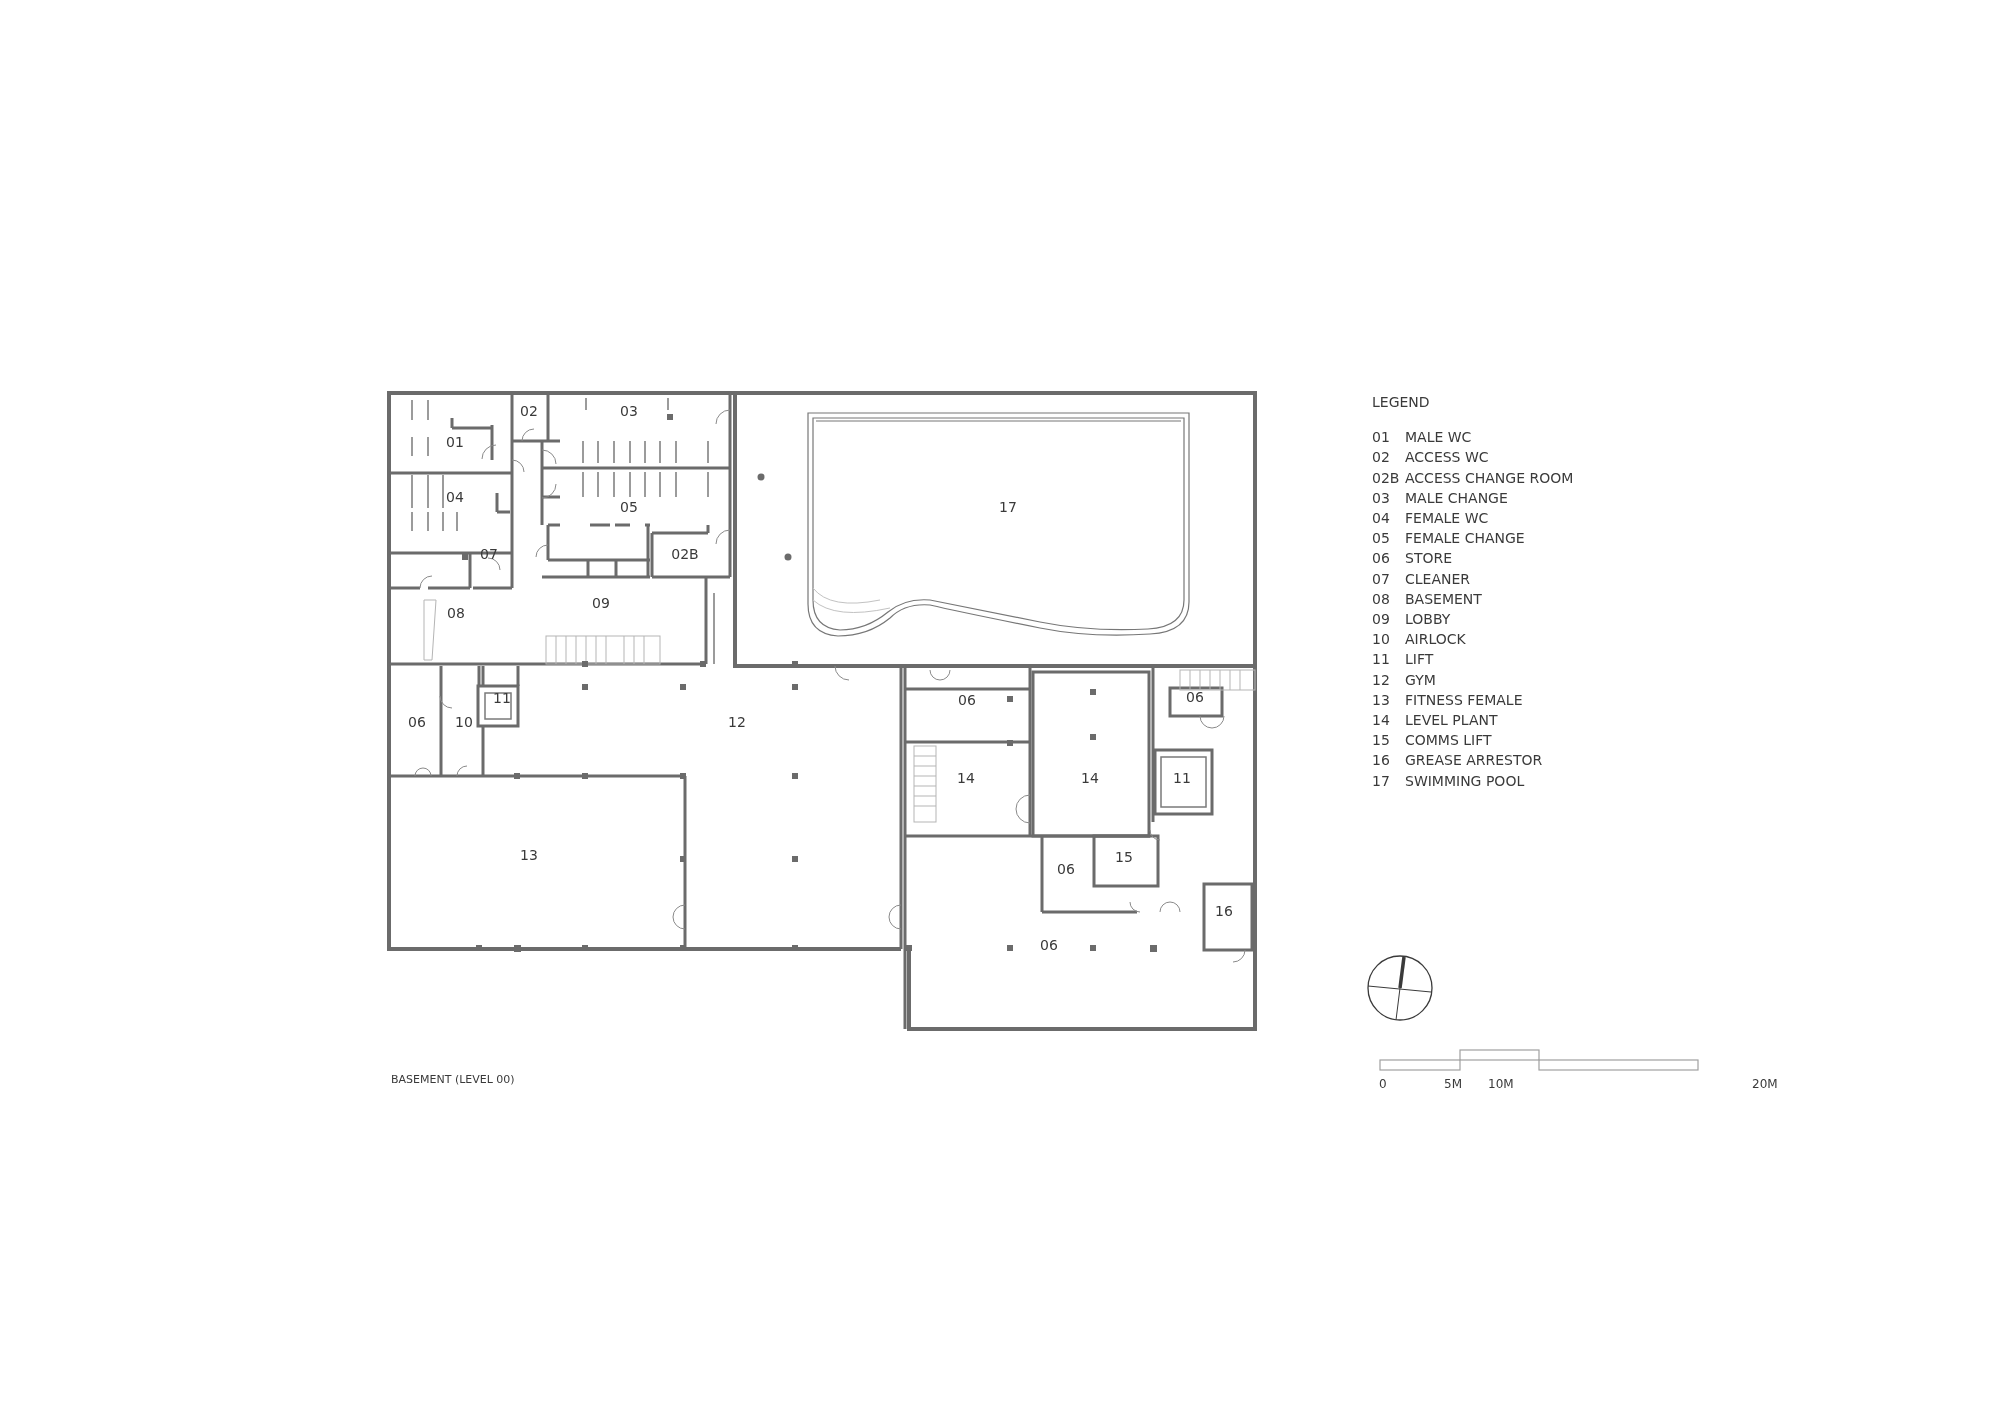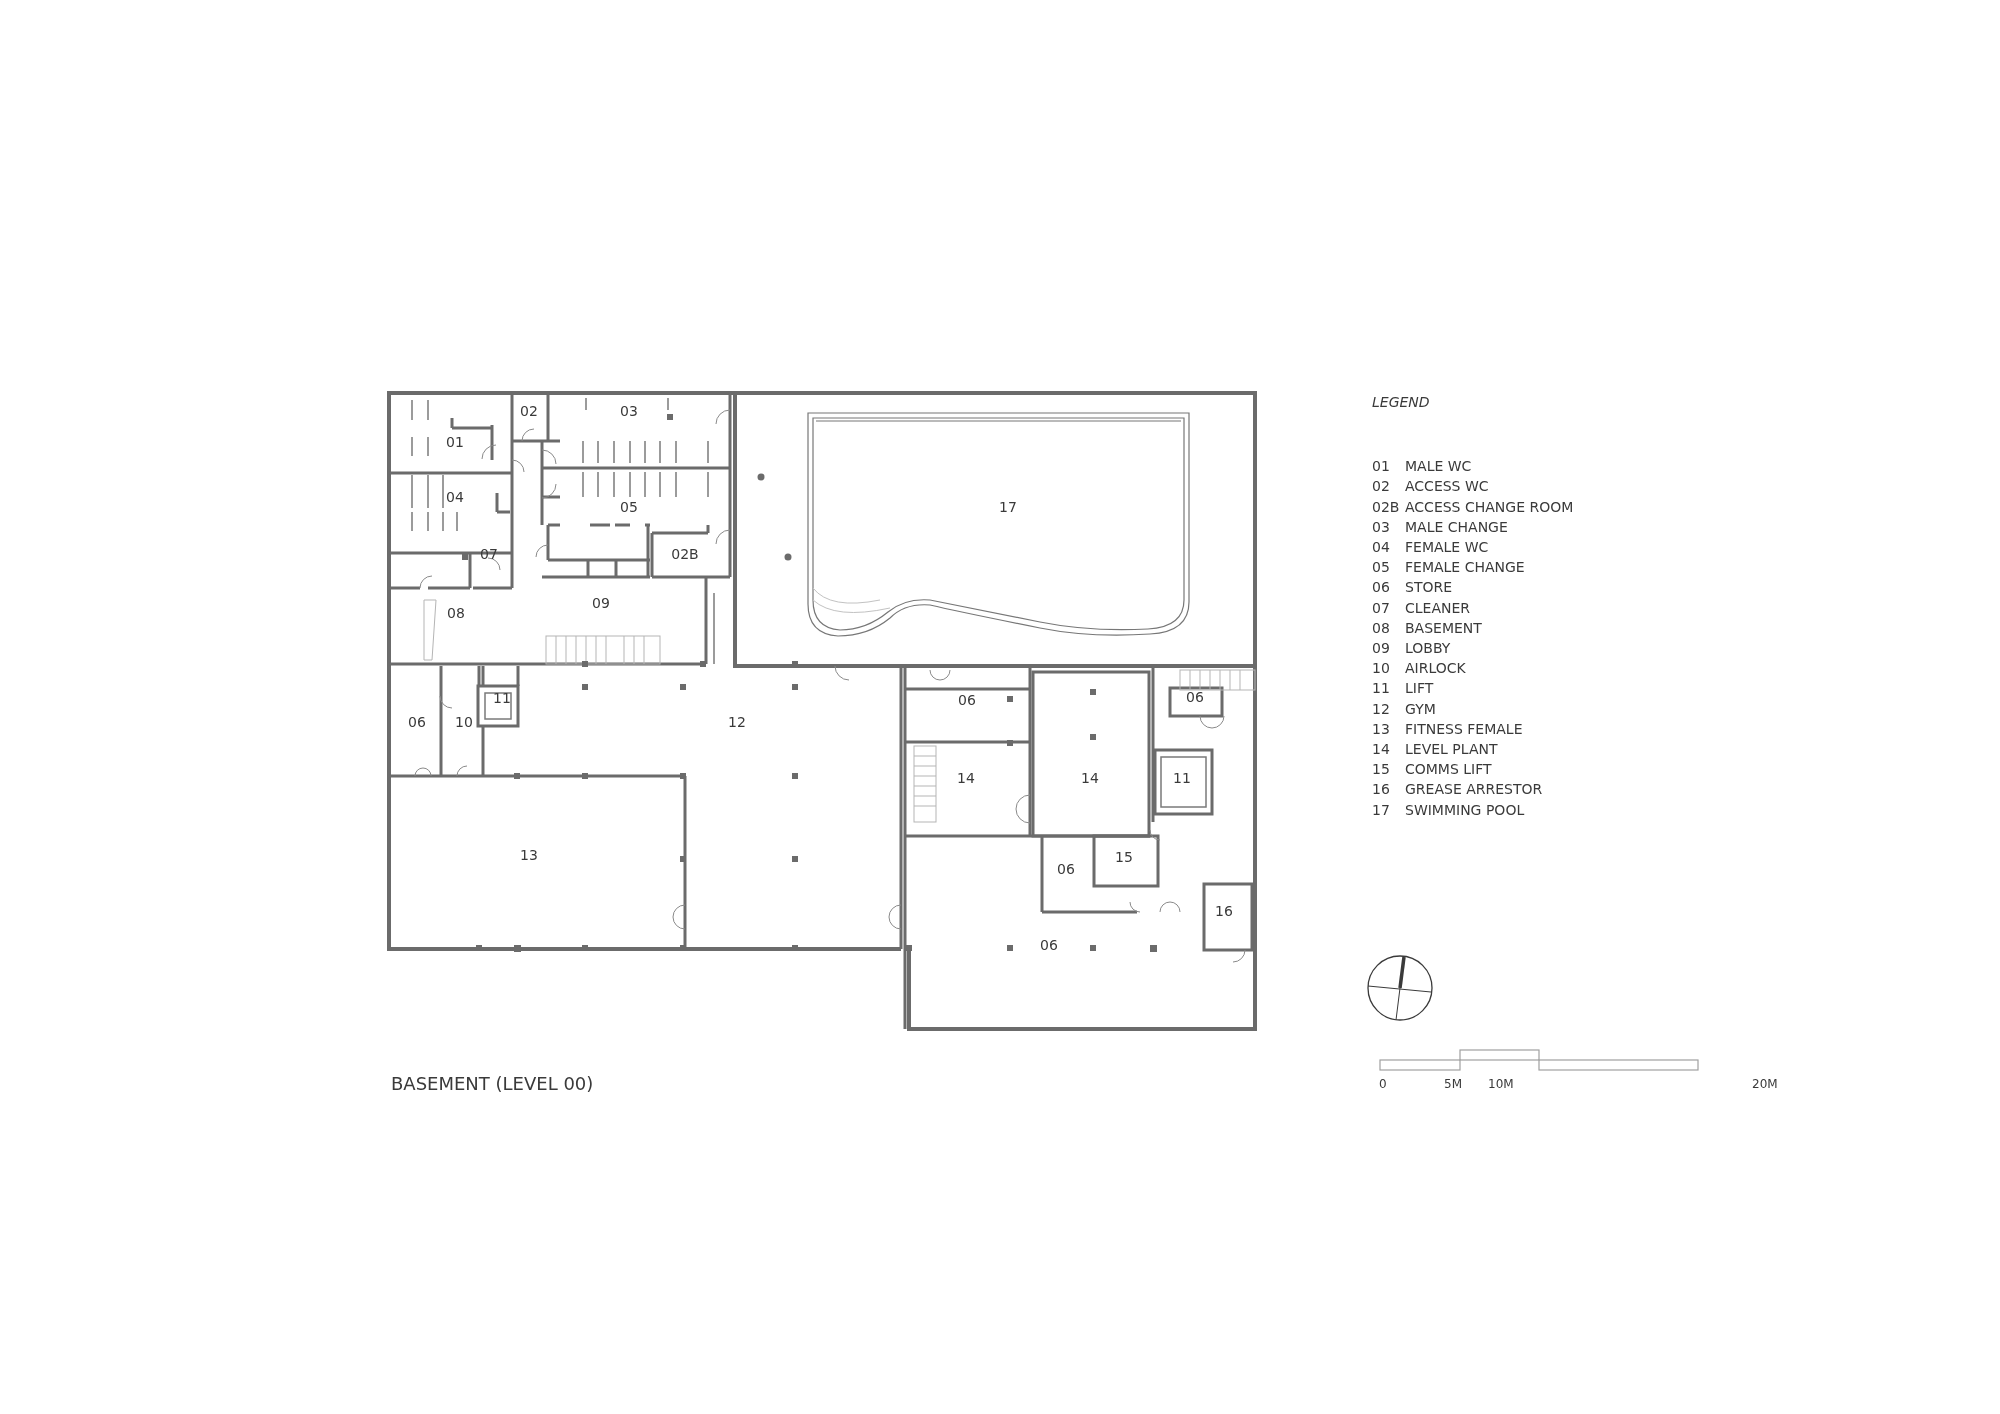--- a/index.html
+++ b/index.html
@@ -1,23 +1,23 @@
 <!DOCTYPE html>
 <html><head>
 <meta charset="utf-8">
 <style>
   html,body{margin:0;padding:0;background:#ffffff;}
   body{width:2000px;height:1414px;position:relative;overflow:hidden;font-family:"DejaVu Sans","Liberation Sans",sans-serif;color:#3a3a3a;}
   #plan{position:absolute;left:0;top:0;}
   .lbl{font-family:"DejaVu Sans","Liberation Sans",sans-serif;font-size:14px;fill:#3a3a3a;}
   .legend{position:absolute;left:1372px;top:392px;font-size:14px;line-height:20.2px;color:#3a3a3a;}
-  .legend-title{margin-bottom:44px;font-style:italic;}
+  .legend-title{margin-bottom:15px;}
   .legend-row{display:flex;}
   .legend-code{width:33px;}
-  .plan-title{position:absolute;left:391px;top:1073px;font-size:18px;color:#3a3a3a;}
+  .plan-title{position:absolute;left:391px;top:1073px;font-size:11px;color:#3a3a3a;}
   .scale-label{position:absolute;font-size:12px;color:#3a3a3a;top:1077px;}
 </style>
 </head>
 <body>
 
 <svg id="plan" width="2000" height="1414" viewBox="0 0 2000 1414" xmlns="http://www.w3.org/2000/svg">
 
   <g fill="none" stroke="#6b6b6b" stroke-width="4">
 
     <polyline points="733,393 389,393 389,949 901,949"></polyline>

